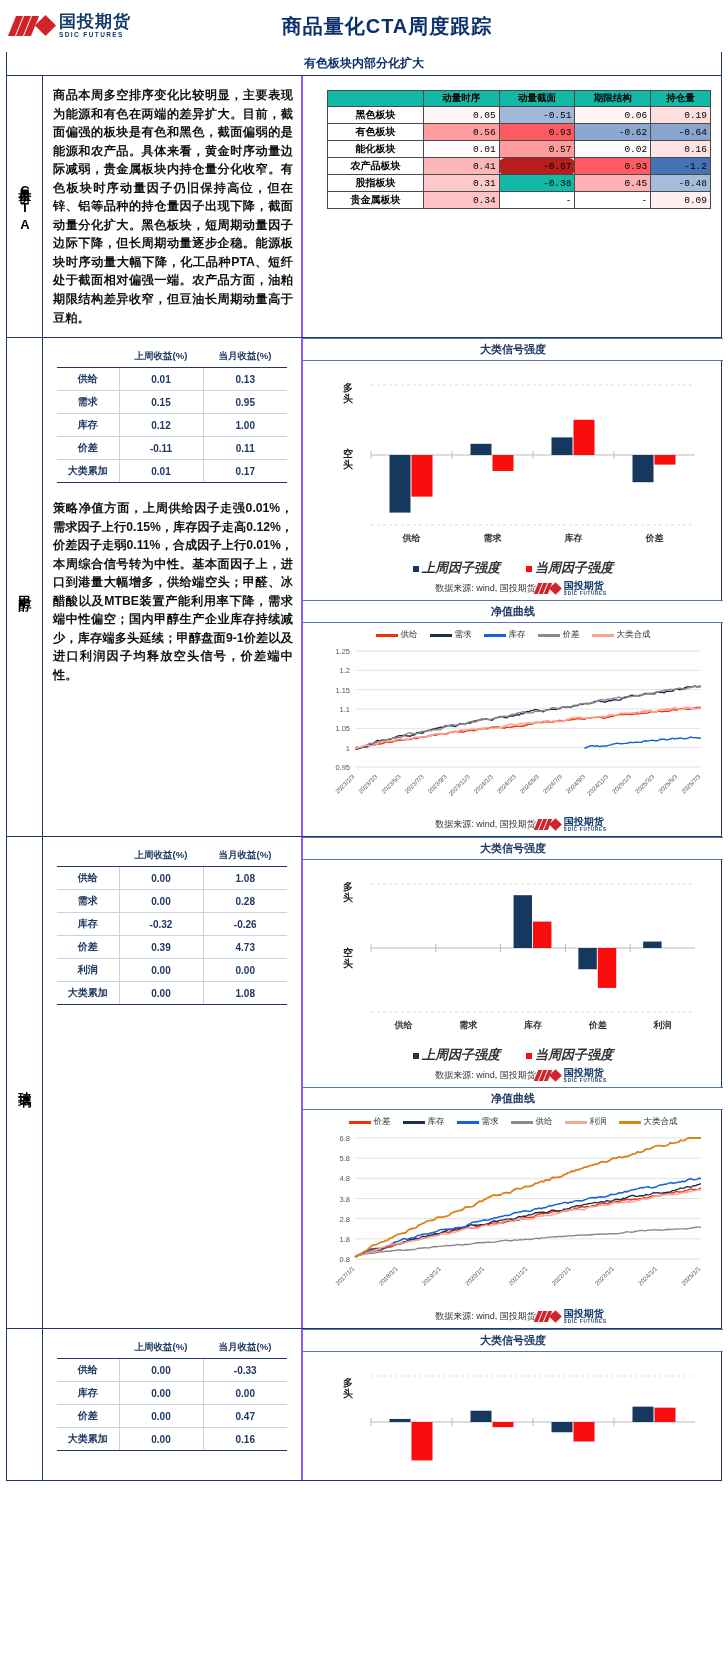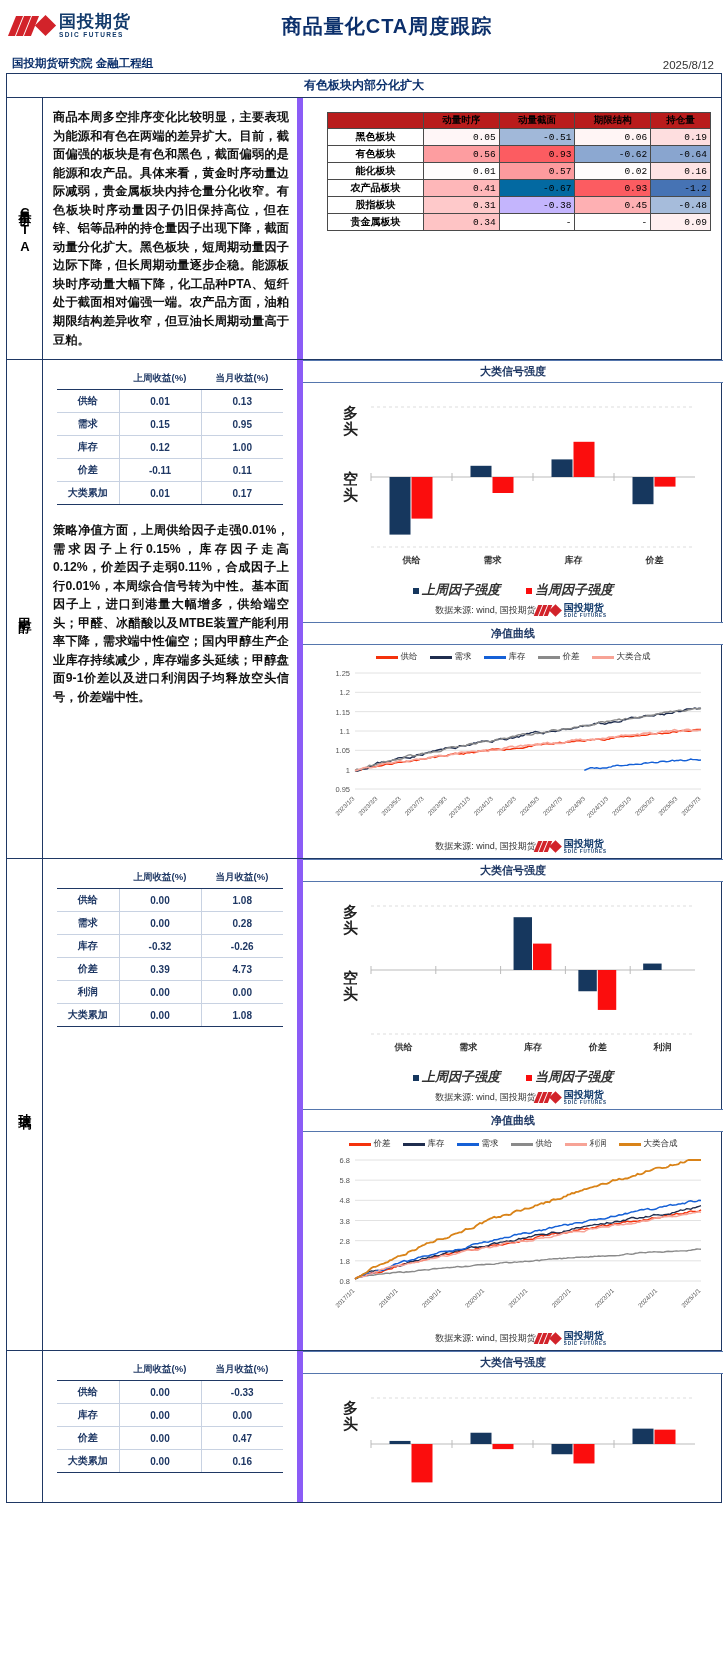--- a/index.html
+++ b/index.html
@@ -33,32 +33,32 @@
 
   .banner { border:1px solid #1f3864; border-top:none; text-align:center;
             font-size:12px; font-weight:bold; color:#0b2f6b; padding:3px 0; }
 
   
   .grid { border:1px solid #1f3864; border-top:none; display:flex; }
   .rowsec { display:flex; width:100%; border-bottom:1px solid #1f3864; }
   .lbl-col { width:36px; min-width:36px; display:flex; align-items:center; justify-content:center;
              border-right:1px solid #1f3864; font-size:13px; font-weight:bold; color:#000;
              writing-mode:vertical-rl; text-orientation:upright; letter-spacing:2px; }
-  .left-col { width:260px; min-width:260px; border-right:6px solid #8b5cf6; }
+  .left-col { width:260px; min-width:260px; border-right:2px solid #8b5cf6; }
   .right-col { flex:1; }
 
   .body-txt { font-size:12.2px; line-height:1.52; color:#111; padding:10px 8px 10px 10px;
               text-align:justify; font-weight:bold; }
 
   
   .ftab-wrap { padding:14px 10px 10px 24px; }
   table.ftab { border-collapse:collapse; font-size:9.5px; width:100%;
                font-family:"Liberation Mono","DejaVu Sans Mono",monospace; }
   table.ftab th, table.ftab td { border:1px solid #4a4a4a; padding:1px 3px; }
-  table.ftab th { background:#b91c1c; font-weight:bold; font-size:9.5px;
+  table.ftab th { background:#14b8a6; font-weight:bold; font-size:9.5px;
                   font-family:Liberation Sans, sans-serif; }
   table.ftab td.rowh { font-weight:bold; text-align:center; background:#fff;
                        font-family:"Liberation Sans",sans-serif; font-size:10px; white-space:nowrap;}
   table.ftab td.val { text-align:right; }
 
   
   .rtab-wrap { padding:8px 14px 6px 14px; }
   table.rtab { border-collapse:collapse; width:100%; font-size:10px; }
   table.rtab th { color:#1f3864; font-weight:bold; font-size:9.5px; padding:4px 2px;
                   border-bottom:1px solid #1f3864; text-align:center; }
@@ -76,21 +76,21 @@
   .chart-box { position:relative; padding:6px 10px 2px 10px; }
   .src-row { display:flex; align-items:center; justify-content:center; padding:2px 14px 4px 30px; }
   .src-txt { font-size:9px; color:#333; }
   .mini-logo { display:flex; align-items:center; gap:2px; }
   .mini-logo .mark { position:relative; width:26px; height:13px; }
   .mini-logo .mark .sl { position:absolute; top:1px; width:4px; height:11px; background:#d2232a;
                          transform: skewX(-22deg); }
   .mini-logo .t1 { font-size:10px; font-weight:bold; color:#123a6b; line-height:1; }
   .mini-logo .t2 { font-size:4.5px; font-weight:bold; color:#123a6b; letter-spacing:0.8px; }
 
-  .axis-lbl-long, .axis-lbl-short { position:absolute; font-size:15px; color:#222; width:10px;
+  .axis-lbl-long, .axis-lbl-short { position:absolute; font-size:10px; color:#222; width:10px;
                                     line-height:1.05; font-weight:bold;}
   svg { display:block; }
   .lg { display:flex; justify-content:center; gap:26px; align-items:center; margin-top:1px;}
   .lg span.k { display:inline-block; width:6px; height:6px; }
   .lg span.t { font-size:13px; font-style:italic; color:#333; font-weight:bold; margin-left:3px;}
   .lgline { display:flex; justify-content:center; gap:12px; align-items:center; flex-wrap:wrap;}
   .lgline .item { display:flex; align-items:center; gap:3px; }
   .lgline .bar { width:22px; height:3px; }
   .lgline .txt { font-size:8.5px; color:#333; }
 </style>
@@ -109,24 +109,20 @@
       </div>
       <div class="logo-txt">
         <div class="logo-cn">国投期货</div>
         <div class="logo-en">SDIC FUTURES</div>
       </div>
     </div>
     <div class="hdr-title">商品量化CTA周度跟踪</div>
     <div class="hdr-spacer"></div>
   </div>
 
-  <div class="subhdr">
-    <div class="subhdr-left">国投期货研究院 金融工程组</div>
-    <div class="subhdr-right">2025/8/12</div>
-  </div>
 
   <div class="banner">有色板块内部分化扩大</div>
 
   <div class="grid" style="display:block;">
 
     <div class="rowsec">
       <div class="lbl-col">量价CTA</div>
       <div class="left-col">
         <div class="body-txt">商品本周多空排序变化比较明显，主要表现为能源和有色在两端的差异扩大。目前，截面偏强的板块是有色和黑色，截面偏弱的是能源和农产品。具体来看，黄金时序动量边际减弱，贵金属板块内持仓量分化收窄。有色板块时序动量因子仍旧保持高位，但在锌、铝等品种的持仓量因子出现下降，截面动量分化扩大。黑色板块，短周期动量因子边际下降，但长周期动量逐步企稳。能源板块时序动量大幅下降，化工品种PTA、短纤处于截面相对偏强一端。农产品方面，油粕期限结构差异收窄，但豆油长周期动量高于豆粕。</div>
       </div>
@@ -160,28 +156,28 @@
                 <tr>
                   <td class="rowh">能化板块</td>
                   <td class="val" style="background: rgb(255, 253, 253);">0.01</td>
                   <td class="val" style="background: rgb(253, 155, 158);">0.57</td>
                   <td class="val" style="background: rgb(255, 252, 252);">0.02</td>
                   <td class="val" style="background: rgb(254, 227, 228);">0.16</td>
                 </tr>
                 <tr>
                   <td class="rowh">农产品板块</td>
                   <td class="val" style="background: rgb(254, 183, 185);">0.41</td>
-                  <td class="val" style="background: #0369a1;">-0.67</td>
+                  <td class="val" style="background: #b91c1c; border-radius: 6px;">-0.67</td>
                   <td class="val" style="background: rgb(252, 92, 97);">0.93</td>
                   <td class="val" style="background: rgb(70, 115, 180);">-1.2</td>
                 </tr>
                 <tr>
                   <td class="rowh">股指板块</td>
                   <td class="val" style="background: rgb(254, 201, 202);">0.31</td>
-                  <td class="val" style="background: #c4b5fd; margin-left: 36px;">-0.38</td>
+                  <td class="val" style="background: #14b8a6; margin-left: 36px;">-0.38</td>
                   <td class="val" style="background: rgb(254, 176, 179);">0.45</td>
                   <td class="val" style="background: rgb(166, 188, 219);">-0.48</td>
                 </tr>
                 <tr>
                   <td class="rowh">贵金属板块</td>
                   <td class="val" style="background: rgb(254, 196, 197);">0.34</td>
                   <td class="val" style="background: rgb(255, 255, 255);">-</td>
                   <td class="val" style="background: rgb(255, 255, 255);">-</td>
                   <td class="val" style="background: rgb(255, 239, 240);">0.09</td>
                 </tr>

